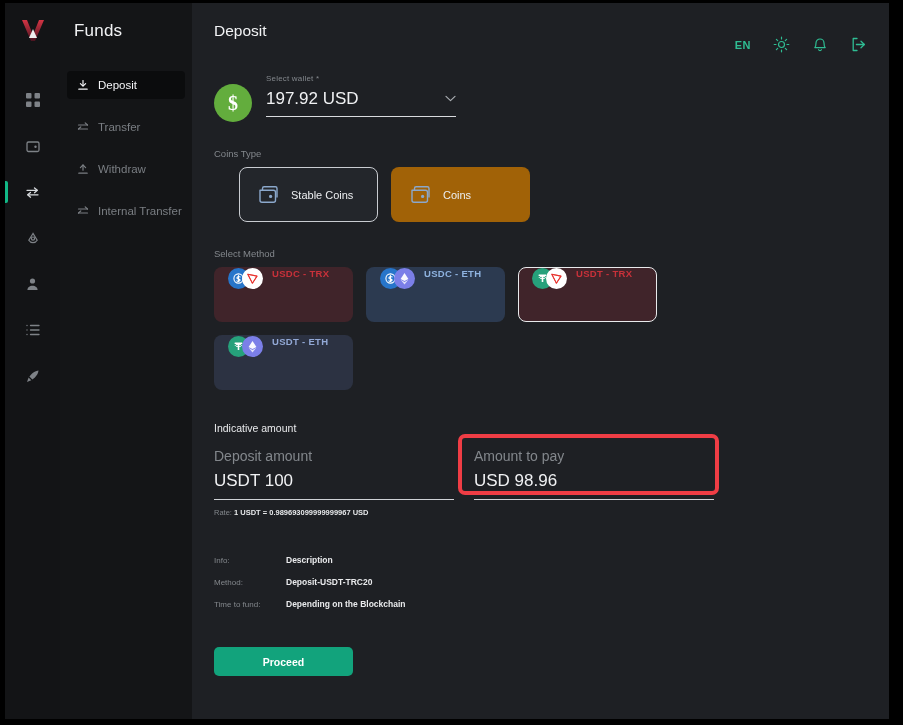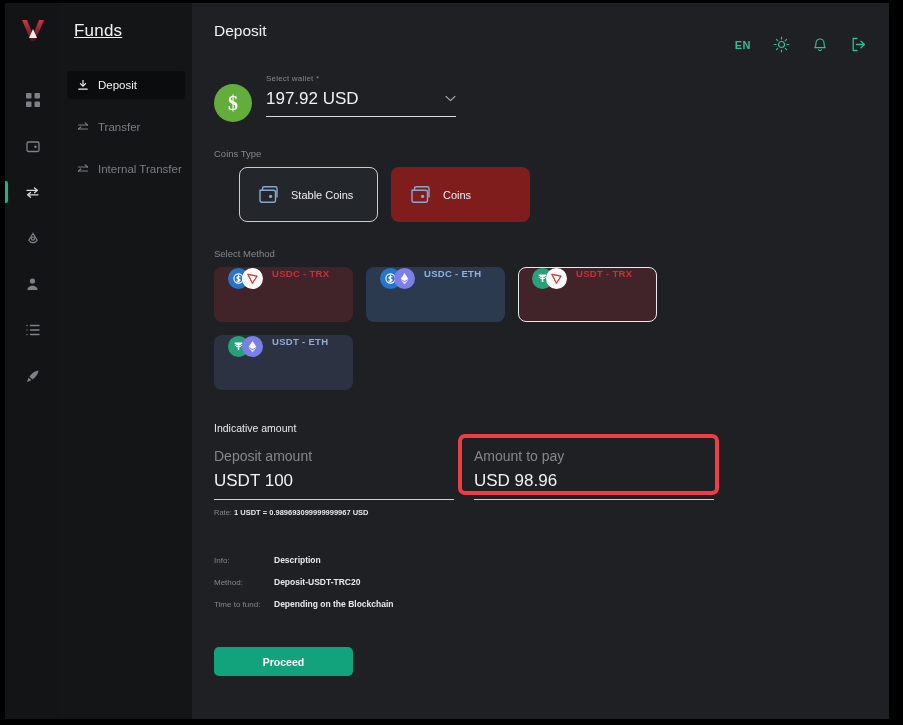--- a/index.html
+++ b/index.html
@@ -50,21 +50,21 @@
   .rail-item svg { display: block; }
 
   
   #sidebar {
     width: 132px; flex: 0 0 132px;
     background: #141517;
     padding-top: 14px;
   }
   #sidebar .sb-title {
     font-size: 17px; color: #f1f2f4; font-weight: 400;
-    padding: 4px 0 0 14px; letter-spacing: .2px; text-decoration: underline;
+    padding: 4px 0 0 14px; letter-spacing: .2px;
   }
   .nav-list { margin-top: 30px; }
   .nav-item {
     display: flex; align-items: center; gap: 9px;
     height: 28px; margin: 0 7px 14px 7px;
     padding-left: 9px;
     border-radius: 4px;
     color: #7a7e83; font-size: 11.5px;
   }
   .nav-item.active { background: #0b0c0d; color: #f3f4f6; }
@@ -110,21 +110,21 @@
   }
 
   
   .sec-label { font-size: 9.5px; color: #83878c; margin-bottom: 8px; }
   .sec { margin-top: 26px; }
 
   
   .type-row { display: flex; gap: 13px; padding-left: 25px; }
   .type-card {
     width: 139px; height: 55px;
-    background: #7f1d1d; border-radius: 8px;
+    background: #a16207; border-radius: 8px;
     border: 1px solid transparent;
     display: flex; align-items: center; gap: 12px;
     padding-left: 18px;
   }
   .type-card.selected { background: #23262b; border-color: #c9ccd1; }
   .type-card .lbl { font-size: 11px; color: #eceef0; }
   .wallet-ico { color: #8ba8cc; display: flex; }
 
   
   .method-grid { display: flex; flex-wrap: wrap; gap: 13px; width: 455px; }
@@ -171,21 +171,21 @@
     left: -16px; top: -14px;
     width: 261px; height: 61px;
     border: 4px solid #ef3d45;
     border-radius: 7px;
     pointer-events: none;
   }
 
   
   .info-tbl { margin-top: 38px; }
   .info-row { display: flex; margin-bottom: 12px; }
-  .info-k { width: 60px; font-size: 8px; color: #83878c; padding-top: 1px; }
+  .info-k { width: 72px; font-size: 8px; color: #83878c; padding-top: 1px; }
   .info-v { font-size: 8.5px; color: #e9eaec; font-weight: 700; }
 
   
   .proceed {
     margin-top: 26px;
     width: 139px; height: 29px;
     background: #12a37c; border: none; border-radius: 5px;
     color: #ffffff; font-size: 10.5px; font-weight: 700;
     font-family: "Liberation Sans", sans-serif;
   }
@@ -292,20 +292,30 @@
           <svg width="12" height="12" viewBox="0 0 12 12" fill="none" stroke="currentColor" stroke-width="1.2" stroke-linecap="round" stroke-linejoin="round">
             <path d="M1.5 4h9"></path>
               <path d="M8.2 1.9 10.5 4"></path>
             <path d="M10.5 8h-9"></path>
               <path d="M3.8 5.9 1.5 8"></path>
           </svg>
         </span>
         <span>Transfer</span>
       </div>
 
+      <div class="nav-item">
+        <span class="nav-ico">
+          <svg width="12" height="12" viewBox="0 0 12 12" fill="none" stroke="currentColor" stroke-width="1.2" stroke-linecap="round" stroke-linejoin="round">
+            <path d="M6 7.2V2"></path>
+              <path d="M3.4 4.6 6 2l2.6 2.6"></path>
+              <path d="M1.8 10.2h8.4"></path>
+          </svg>
+        </span>
+        <span>Withdraw</span>
+      </div>
 
       <div class="nav-item">
         <span class="nav-ico">
           <svg width="12" height="12" viewBox="0 0 12 12" fill="none" stroke="currentColor" stroke-width="1.2" stroke-linecap="round" stroke-linejoin="round">
             <path d="M1.5 4h9"></path>
               <path d="M8.2 1.9 10.5 4"></path>
             <path d="M10.5 8h-9"></path>
               <path d="M3.8 5.9 1.5 8"></path>
           </svg>
         </span>

